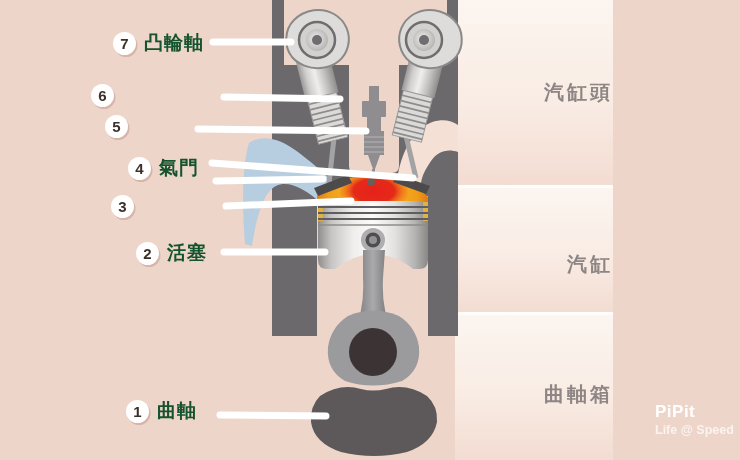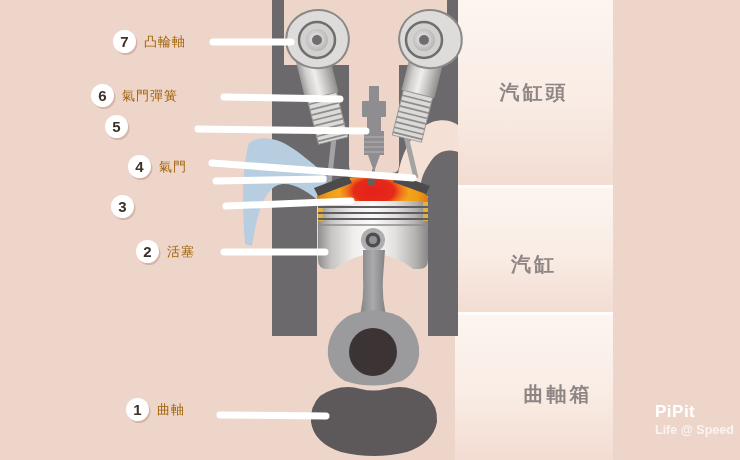--- a/index.html
+++ b/index.html
@@ -1,38 +1,38 @@
 <!DOCTYPE html>
 <html><head>
 <meta charset="utf-8">
 <style>
   html,body{margin:0;padding:0;}
   body{font-family:"Liberation Sans","DejaVu Sans",sans-serif;}
   .stage{position:relative;width:740px;height:460px;background:#eed5ca;overflow:hidden;}
 
   
   .band{position:absolute;left:455px;top:0;width:158px;height:460px;display:flex;flex-direction:column;z-index:1;}
-  .band-section{display:flex;align-items:center;justify-content:center;
+  .band-section{display:flex;align-items:center;justify-content:flex-end;
     background:linear-gradient(180deg,#fcf5f0 0%,#f9ece4 55%,#f3dcd2 100%);}
   .band-section.s1{height:185px;border-bottom:3px solid #fffdfb;}
   .band-section.s2{height:124px;border-bottom:3px solid #fffdfb;}
   .band-section.s3{flex:1;padding-left:48px;}
   .band-label{font-size:20px;font-weight:600;color:#8e8684;letter-spacing:3px;}
   .s2 .band-label{margin-top:28px;}
   .s3 .band-label{margin-top:14px;}
 
   
   .engine-svg{position:absolute;left:0;top:0;z-index:2;}
 
   
   .label-row{position:absolute;display:flex;align-items:center;gap:8px;z-index:3;}
   .num-badge{width:23px;height:23px;border-radius:50%;background:#ffffff;color:#3c3129;
     font-size:15px;font-weight:bold;display:flex;align-items:center;justify-content:center;
     line-height:1;box-shadow:1.5px 2px 0 rgba(186,143,127,0.45);}
-  .label-text{font-size:13px;font-weight:normal;color:#a16207;letter-spacing:1px;white-space:nowrap;}
+  .label-text{font-size:19px;font-weight:bold;color:#14532d;letter-spacing:1px;white-space:nowrap;}
 
   
   .logo{position:absolute;left:655px;top:402px;z-index:3;color:#ffffff;}
   .logo-brand{font-size:17px;font-weight:800;letter-spacing:0.5px;}
   .logo-tagline{font-size:12.5px;font-weight:600;color:rgba(255,255,255,0.72);margin-top:1px;white-space:nowrap;text-align:center;}
 </style>
 </head>
 <body>
 
 <div class="stage">
@@ -220,21 +220,20 @@
       <line x1="220" y1="415" x2="326" y2="416"></line>
     </g>
   </svg>
 
   <div class="label-row" style="left:113px;top:30px;">
     <span class="num-badge">7</span>
     <span class="label-text">凸輪軸</span>
   </div>
   <div class="label-row" style="left:91px;top:84px;">
     <span class="num-badge">6</span>
-    <span class="label-text">氣門彈簧</span>
   </div>
   <div class="label-row" style="left:105px;top:115px;">
     <span class="num-badge">5</span>
   </div>
   <div class="label-row" style="left:128px;top:155px;">
     <span class="num-badge">4</span>
     <span class="label-text">氣門</span>
   </div>
   <div class="label-row" style="left:111px;top:195px;">
     <span class="num-badge">3</span>

